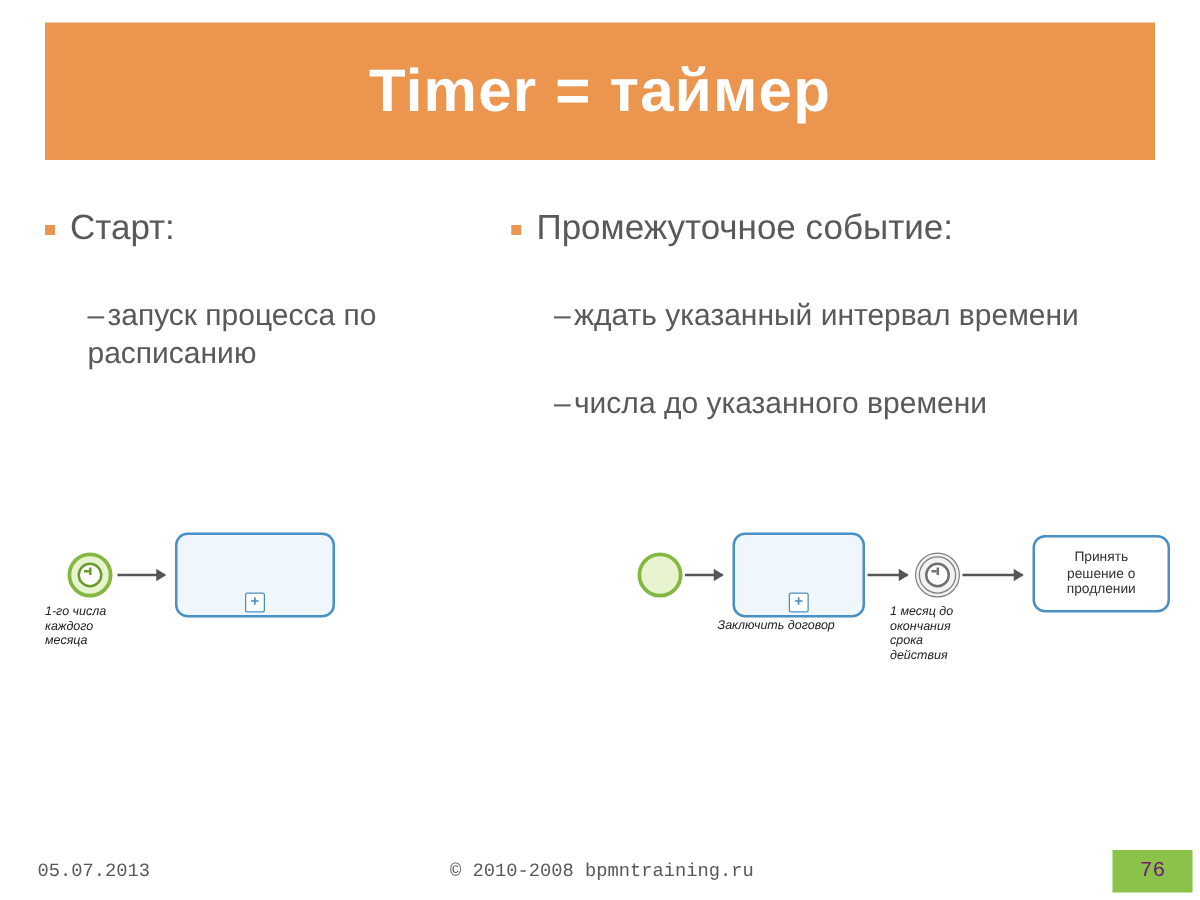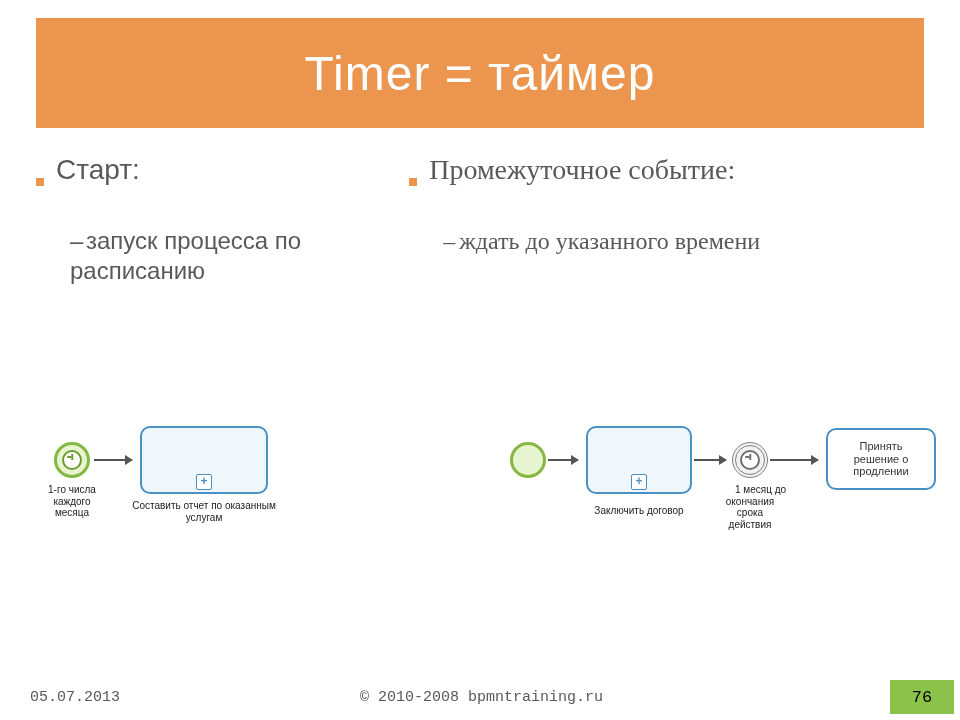--- a/index.html
+++ b/index.html
@@ -23,38 +23,39 @@
   .title-bar {
     margin: 12px 30px 0 30px;
     background: #ec954f;
     height: 110px;
     display: flex;
     align-items: center;
     justify-content: center;
   }
   .title-bar h1 {
     margin: 0;
-    font-weight: 400;
+    font-weight: 700;
     font-size: 48px;
     color: #fff;
     letter-spacing: 1px;
   }
   .columns {
     display: flex;
     margin: 26px 30px 0 30px;
     gap: 30px;
   }
   .col-left { width: 40%; }
-  .col-right { width: 60%; font-family: Liberation Serif, serif; }
+  .col-right { width: 60%; }
   .bullet-top {
     display: flex;
-    align-items: flex-end;
+    align-items: flex-start;
     font-size: 28px;
     color: #595959;
     margin-bottom: 8px;
+    margin-top: 12px;
   }
   .bullet-top .dot {
     width: 8px;
     height: 8px;
     background: #ec954f;
     margin: 14px 12px 0 0;
     flex-shrink: 0;
   }
   .sub {
     margin-left: 34px;
@@ -168,22 +169,23 @@
     right: -1px;
     top: -4px;
     border-left: 8px solid #555;
     border-top: 5px solid transparent;
     border-bottom: 5px solid transparent;
   }
   .node-label {
     position: absolute;
     font-size: 10px;
     color: #222;
-    text-align: center;
+    text-align: left;
     line-height: 1.15;
+    font-style: italic;
   }
   .footer {
     position: absolute;
     left: 6px;
     right: 6px;
     bottom: 6px;
     height: 34px;
     display: flex;
     align-items: stretch;
     font-size: 15px;
@@ -198,21 +200,21 @@
   }
   .footer .copy {
     flex: 1;
     display: flex;
     align-items: center;
     padding-left: 10px;
   }
   .footer .num {
     width: 64px;
     background: #8bc34a;
-    color: #000000;
+    color: #701a75;
     display: flex;
     align-items: center;
     justify-content: center;
     font-size: 17px;
   }
 </style>
 </head>
 <body>
 
 <div class="slide">
@@ -230,53 +232,53 @@
       <div class="sub">
         <div><span class="dash">–</span><span>запуск процесса по расписанию</span></div>
       </div>
     </div>
     <div class="col-right">
       <div class="bullet-top">
         <span class="dot"></span>
         <span>Промежуточное событие:</span>
       </div>
       <div class="sub">
-        <div><span class="dash">–</span><span>ждать до указанного времени</span></div>
+        <div><span class="dash">–</span><span>ждать указанный интервал времени</span></div>
+        <div><span class="dash">–</span><span>числа до указанного времени</span></div>
       </div>
     </div>
   </div>
 
   <div class="diagrams">
 
     <div class="diagram-a">
       <div class="timer-event" style="left:18px; top:22px;">
         <div class="clock"></div>
       </div>
       <div class="node-label" style="left:0px; top:64px; width:72px;"><span style="white-space:pre-line;">1-го числа
 каждого
 месяца</span></div>
       <div class="arrow" style="left:58px; top:39px; width:38px;"></div>
       <div class="task" style="left:104px; top:6px; width:128px; height:68px;">
         <span class="plus">+</span>
       </div>
-      <div class="node-label" style="left:86px; top:80px; width:164px;">Составить отчет по оказанным услугам</div>
     </div>
 
     <div class="diagram-b">
       <div class="start-event" style="left:0px; top:22px;"></div>
       <div class="arrow" style="left:38px; top:39px; width:30px;"></div>
       <div class="task" style="left:76px; top:6px; width:106px; height:68px;">
         <span class="plus">+</span>
       </div>
-      <div class="node-label" style="left:64px; top:85px; width:130px;">Заключить договор</div>
+      <div class="node-label" style="left:64px; top:75px; width:130px;">Заключить договор</div>
       <div class="arrow" style="left:184px; top:39px; width:32px;"></div>
       <div class="inter-event" style="left:222px; top:22px;">
         <div class="clock"></div>
       </div>
-      <div class="node-label" style="left:202px; top:64px; width:76px;"><span style="white-space:pre-line;margin-left:21px;">1 месяц до
+      <div class="node-label" style="left:202px; top:64px; width:76px;"><span style="white-space:pre-line;">1 месяц до
 окончания
 срока
 действия</span></div>
       <div class="arrow" style="left:260px; top:39px; width:48px;"></div>
       <div class="task" style="left:316px; top:8px; width:110px; height:62px; background:#fff;">
         <span style="white-space:pre-line;">Принять
 решение о
 продлении</span>
       </div>
     </div>

